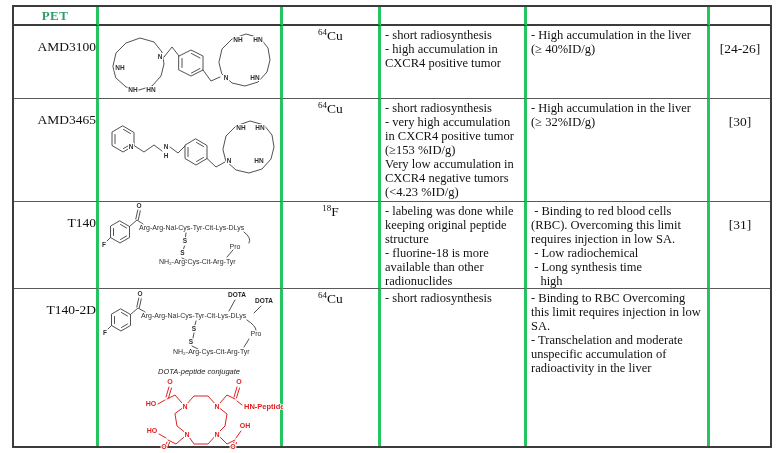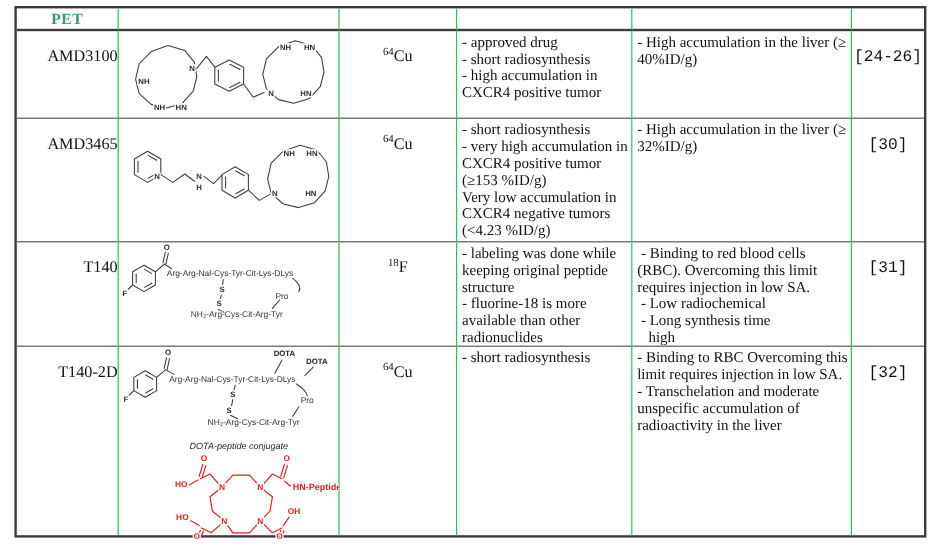--- a/index.html
+++ b/index.html
@@ -6,29 +6,29 @@
   html,body { width:776px; height:453px; background:#fff; overflow:hidden; }
   body { font-family:"Liberation Serif", serif; color:#111; position:relative; }
 
   .tbl {
     position:absolute; left:12px; top:5px; width:760px; height:443px;
     border:2px solid #3c3c3c;
     display:grid;
     grid-template-columns:85px 184px 98px 146px 183px 60px;
     grid-template-rows:19px 73px 103px 87px 157px;
   }
-  .c { border-right:1px solid #22c55e; border-bottom:1px solid #5a5a5a; overflow:hidden; position:relative; }
-  .c.lc { border-right:none;font-family:Liberation Mono, monospace; }
+  .c { border-right:3px solid #22c55e; border-bottom:1px solid #5a5a5a; overflow:hidden; position:relative; }
+  .c.lc { border-right:none; }
   .c.lr { border-bottom:none; }
   .c.hb { border-bottom:2px solid #3c3c3c; }
   .c.ovr { overflow:visible;text-decoration:underline; }
 
   .pet  { color:#2f9e68; font-weight:bold; font-size:13px; text-align:center; padding-top:1px; letter-spacing:.4px; }
   .name { text-align:right; padding-top:13px; font-size:13.5px; }
-  .iso  { text-align:center; padding-top:11px; font-size:13.5px; }
+  .iso  { text-align:center; font-size:13.5px; }
   .iso sup { font-size:9px; }
   .ref  { text-align:center; padding-top:15px; font-size:13.5px; }
   .txt  { font-size:12.5px; line-height:1.12; padding:2px 2px 0 4px; }
   .txt div { white-space:pre-wrap; }
 
   svg { display:block; }
   .bond  { fill:none; stroke:#3d3d3d; stroke-width:0.9; stroke-linejoin:round; stroke-linecap:round; }
   .rbond { fill:none; stroke:#e02020; stroke-width:1; stroke-linejoin:round; stroke-linecap:round; }
   .at  { font-family:"Liberation Sans",sans-serif; font-size:6.5px; font-weight:bold; fill:#2f2f2f;
          text-anchor:middle; paint-order:stroke; stroke:#fff; stroke-width:2.2px; }
@@ -77,21 +77,20 @@
       <text class="at" x="139" y="16">NH</text>
       <text class="at" x="159" y="16">HN</text>
       <text class="at" x="127" y="54">N</text>
       <text class="at" x="156" y="54">HN</text>
     </svg>
   </div>
   <div class="c iso">
     <span><sup>64</sup><span>Cu</span></span>
   </div>
   <div class="c txt">
-    <div>- approved drug</div>
     <div>- short radiosynthesis</div>
     <div>- high accumulation in CXCR4 positive tumor</div>
   </div>
   <div class="c txt">
     <div>- High accumulation in the liver (≥ 40%ID/g)</div>
   </div>
   <div class="c ref lc">
     <span>[24-26]</span>
   </div>
 
@@ -252,17 +251,14 @@
   <div class="c iso lr">
     <span><sup>64</sup><span>Cu</span></span>
   </div>
   <div class="c txt lr">
     <div>- short radiosynthesis</div>
   </div>
   <div class="c txt lr">
     <div>- Binding to RBC Overcoming this limit requires injection in low SA.</div>
     <div>- Transchelation and moderate unspecific accumulation of radioactivity in the liver</div>
   </div>
-  <div class="c ref lc lr">
-    <span>[32]</span>
-  </div>
 
 </div>
 
 </body></html>

